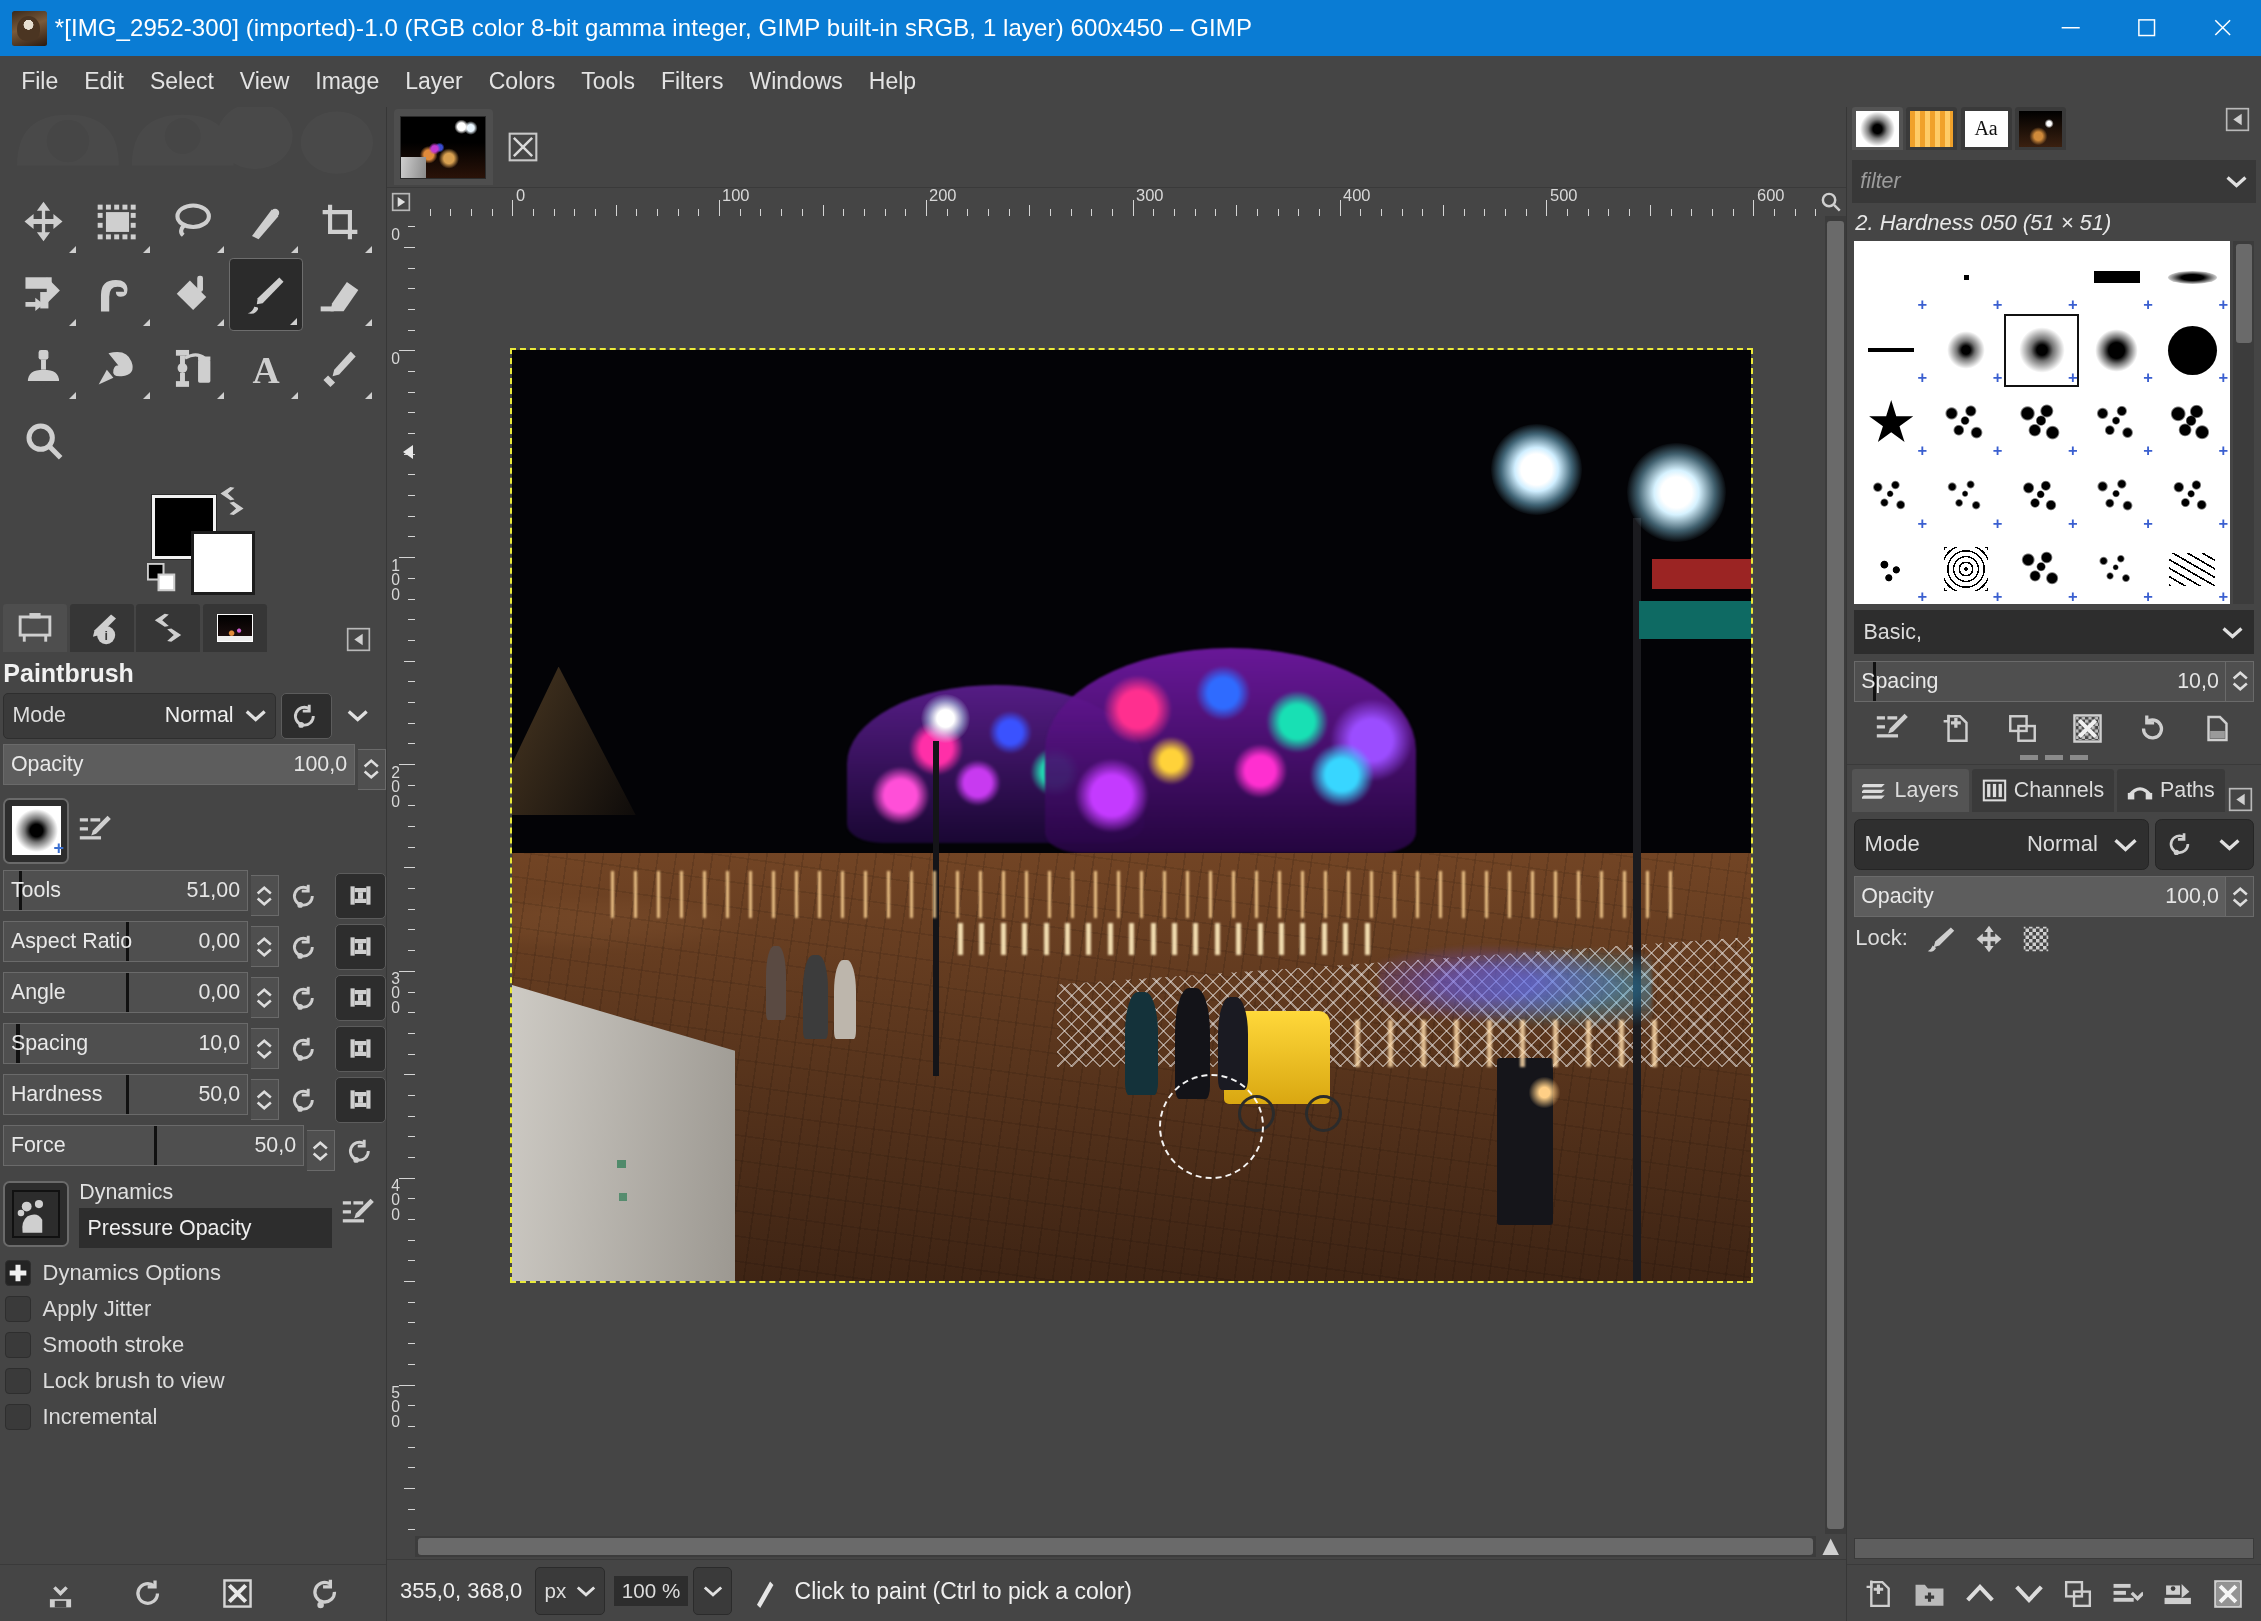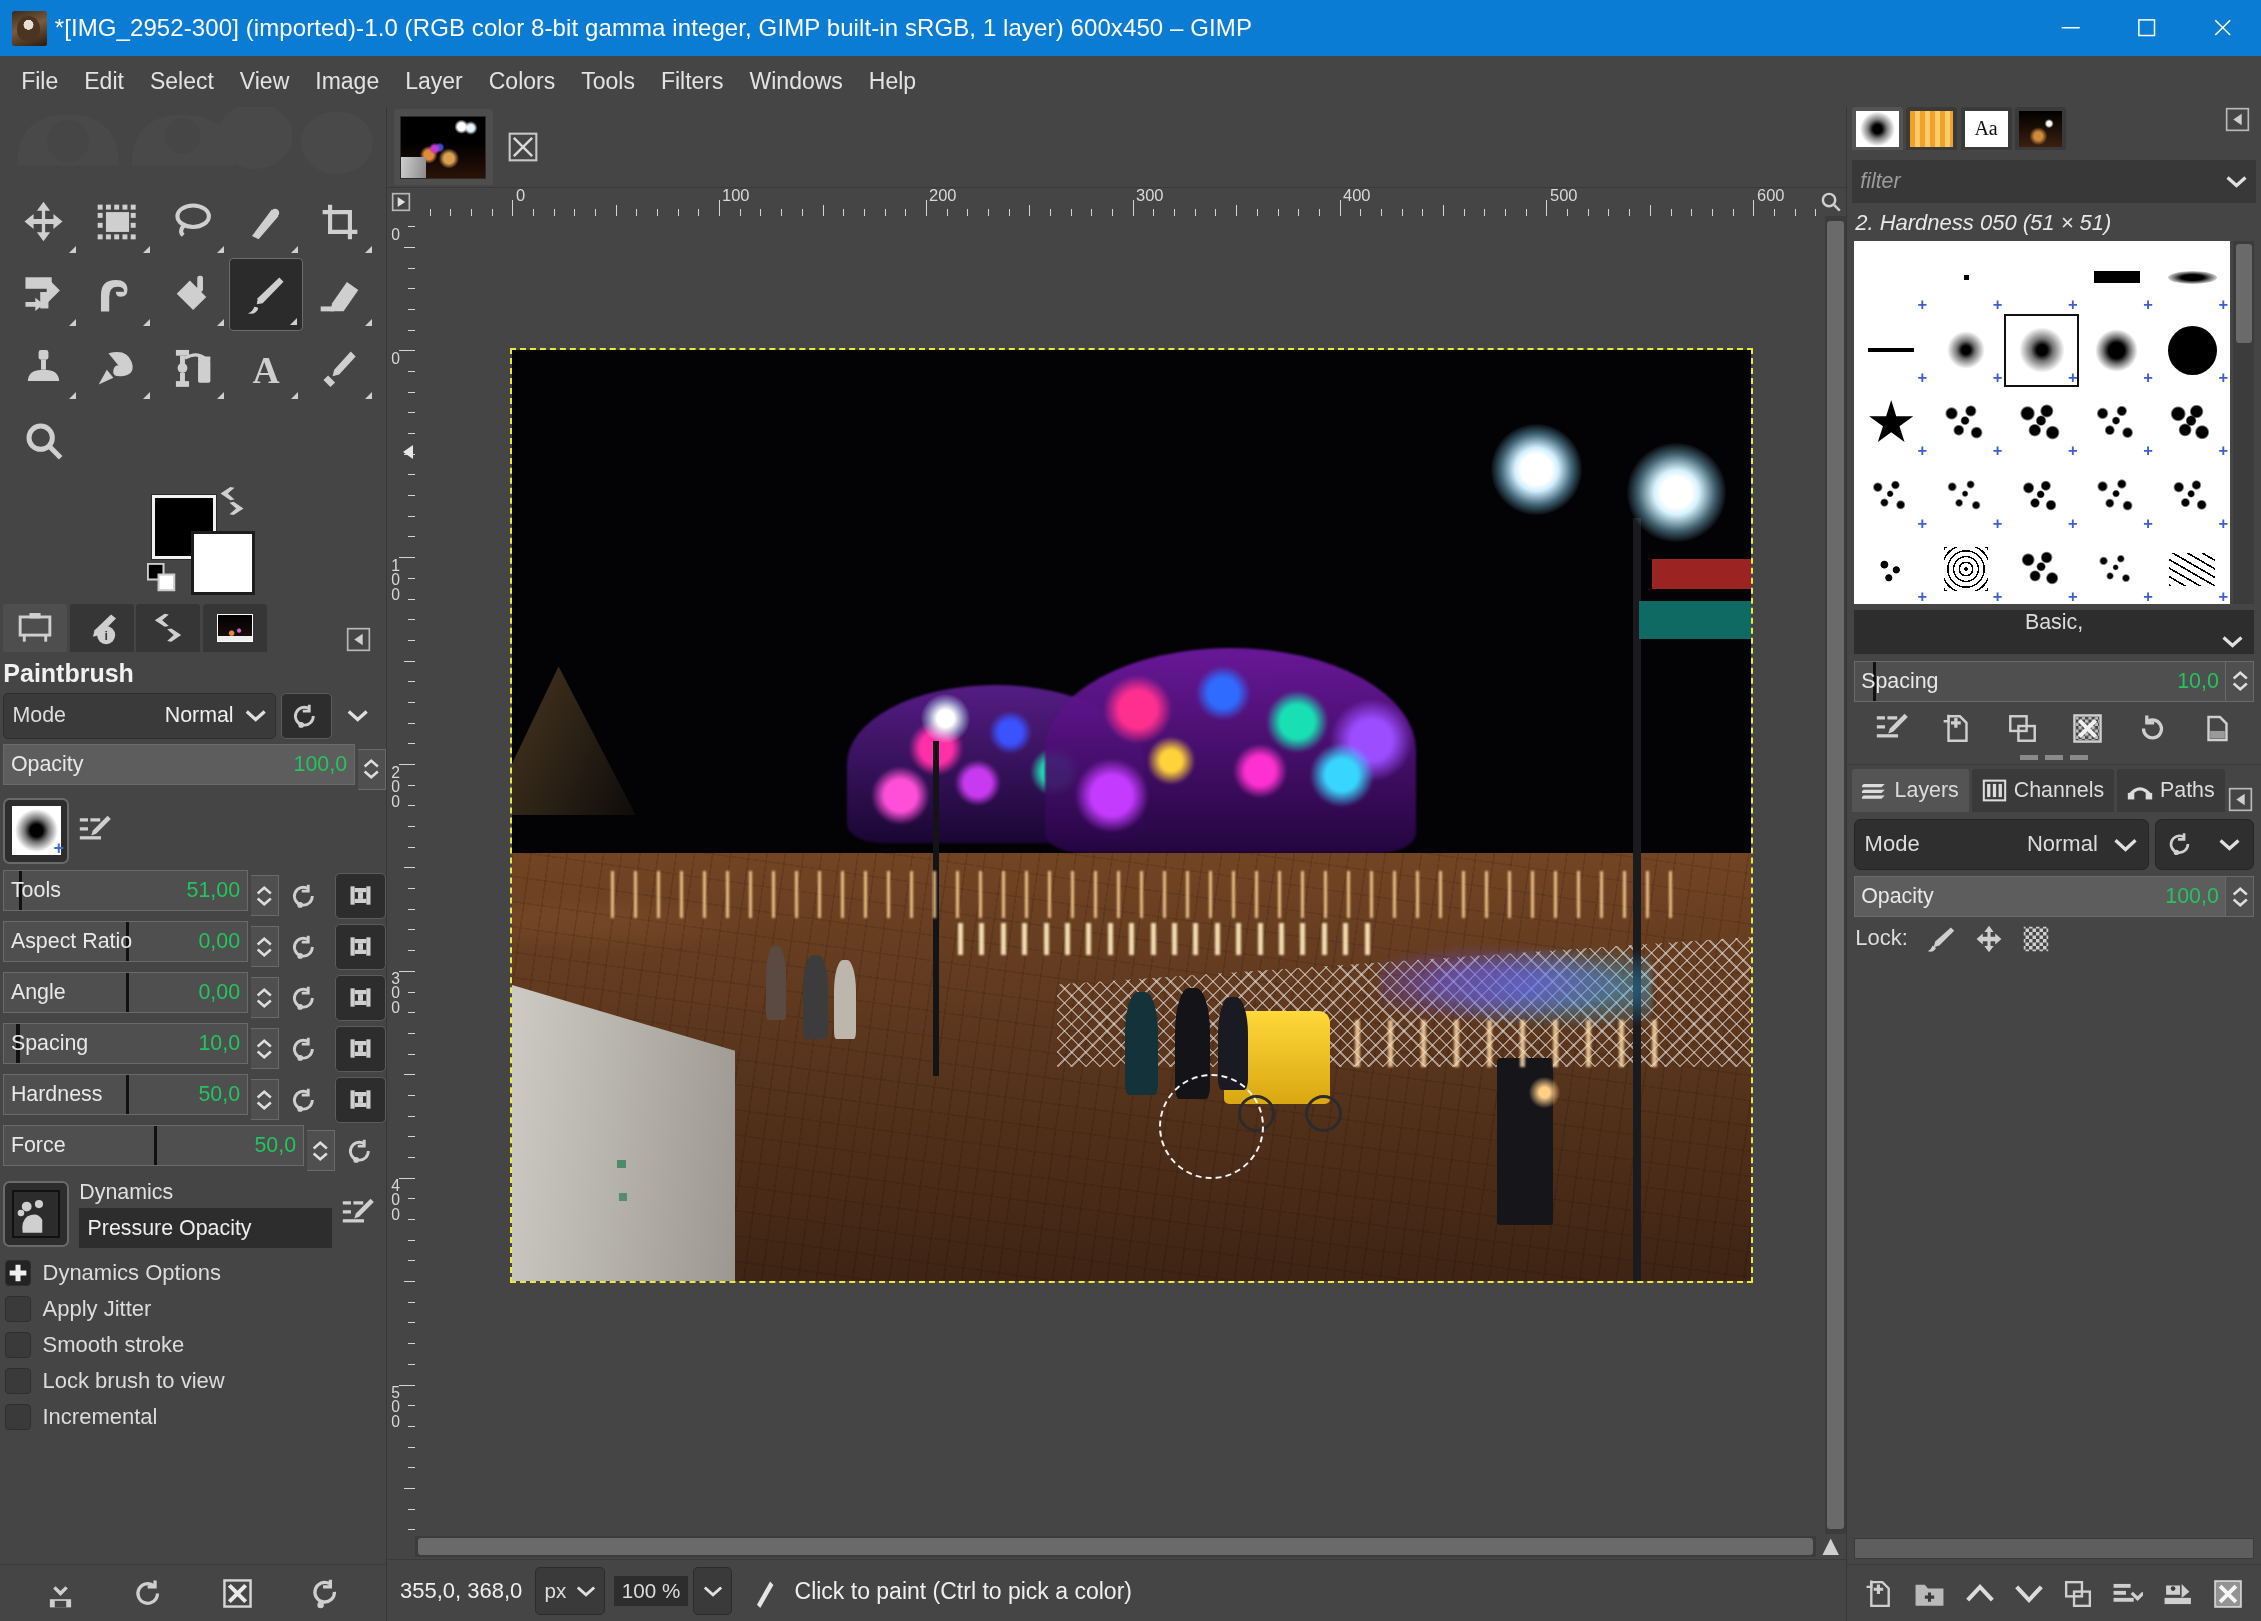--- a/index.html
+++ b/index.html
@@ -70,21 +70,21 @@
   .icon-btn { width:51px; height:46px; display:flex; align-items:center; justify-content:center; flex:0 0 51px; }
   .icon-btn.boxed { background:#2d2d2d; border:1.6px solid #5c5c5c; border-radius:5px; margin-left:5px; }
 
   .slider {
     position:relative; height:41px; margin:0 3.3px 10px 3.3px; background:#4f4f4f;
     border:0.8px solid #6a6a6a; display:flex; align-items:center; overflow:hidden;
   }
   .slider .fill { position:absolute; left:0; top:0; bottom:0; background:#5d5d5d; }
   .slider .mark { position:absolute; top:0; bottom:0; width:3.3px; background:#111; }
   .slider .name { position:relative; padding-left:6.6px; font-size:21.4px; color:#e8e8e8; z-index:2;}
-  .slider .num  { position:relative; margin-left:auto; padding-right:6.6px; font-size:21.4px; color:#22c55e; z-index:2;}
+  .slider .num  { position:relative; margin-left:auto; padding-right:6.6px; font-size:21.4px; color:#e5e5e5; z-index:2;}
   .slider-row { display:flex; align-items:center; }
   .slider-row .slider { flex:1 1 auto; }
   .spin { width:28px; height:41px; display:flex; flex-direction:column; align-items:center; justify-content:center; flex:0 0 28px; background:#4f4f4f; border:0.8px solid #6a6a6a; border-left:none;}
   .spin svg { display:block; }
 
   .brush-row { display:flex; align-items:center; padding:3.3px; margin-bottom:3.3px; }
   .brush-thumb { width:66px; height:66px; background:#2d2d2d; border:2.5px solid #6a6a6a; border-radius:6.6px;
       display:flex; align-items:center; justify-content:center; flex:0 0 66px; position:relative;}
   .brush-thumb .inner { width:49px;height:49px;background:#fff;position:relative;}
   .brush-thumb .inner:after{content:"";position:absolute;inset:0;
@@ -156,21 +156,21 @@
      font-style:italic; color:#9c9c9c; font-size:21.4px;}
   .brush-name { font-size:22px; font-style:italic; color:#e8e8e8; padding:1.6px 8.2px 5px 8.2px;}
   .brush-grid-wrap { margin:0 6.6px; display:flex; }
   .brush-grid { flex:1 1 auto; height:363px; background:#fff; position:relative; overflow:hidden;
      display:grid; grid-template-columns:repeat(5,1fr); grid-auto-rows:73px;}
   .bcell { position:relative; display:flex; align-items:center; justify-content:center; }
   .bcell .pl { position:absolute; right:1.6px; bottom:0.8px; color:#3a5fd0; font-size:16.5px; font-weight:bold; line-height:1;}
   .bcell.selected { outline:2.5px solid #111; outline-offset:-2.5px; }
   .bgrid-scroll { width:21.4px; flex:0 0 21.4px; background:#3c3c3c; position:relative; margin-left:3.3px;}
   .bgrid-scroll .th{position:absolute;left:2.5px;right:2.5px;top:3.3px;height:99px;background:#6a6a6a;border-radius:3.3px;}
-  .rd-combo { height:44px; margin:6.6px; background:#2d2d2d; display:flex; align-items:center; padding:0 10px; font-size:21.4px;flex-direction:column;}
+  .rd-combo { height:44px; margin:6.6px; background:#2d2d2d; display:flex; align-items:center; padding:0 10px; font-size:21.4px;}
   .rd-combo .chev{margin-left:auto;}
   .rd-spacing { margin:0 6.6px 5px 6.6px; display:flex; align-items:center; }
   .rd-icons { display:flex; justify-content:space-around; padding:6.6px 11.5px; }
   .dock-handle { height:13px; display:flex; align-items:center; justify-content:center; gap:6.6px; }
   .dock-handle i { width:18px; height:4.1px; background:#8a8a8a; display:block;}
 
   .layers-tabs { height:48px; flex:0 0 48px; display:flex; align-items:flex-end; padding-left:5px; border-top:1.6px solid #3a3a3a;}
   .ltab { height:43px; background:#3a3a3a; display:flex; align-items:center; padding:0 10px; margin-right:3.3px; border-radius:3.3px 3.3px 0 0; font-size:21.4px; gap:6.6px;}
   .ltab.active { background:#545454; }
   .layers-tabs .tab-arrow{ margin-left:auto; margin-right:11.5px;}

